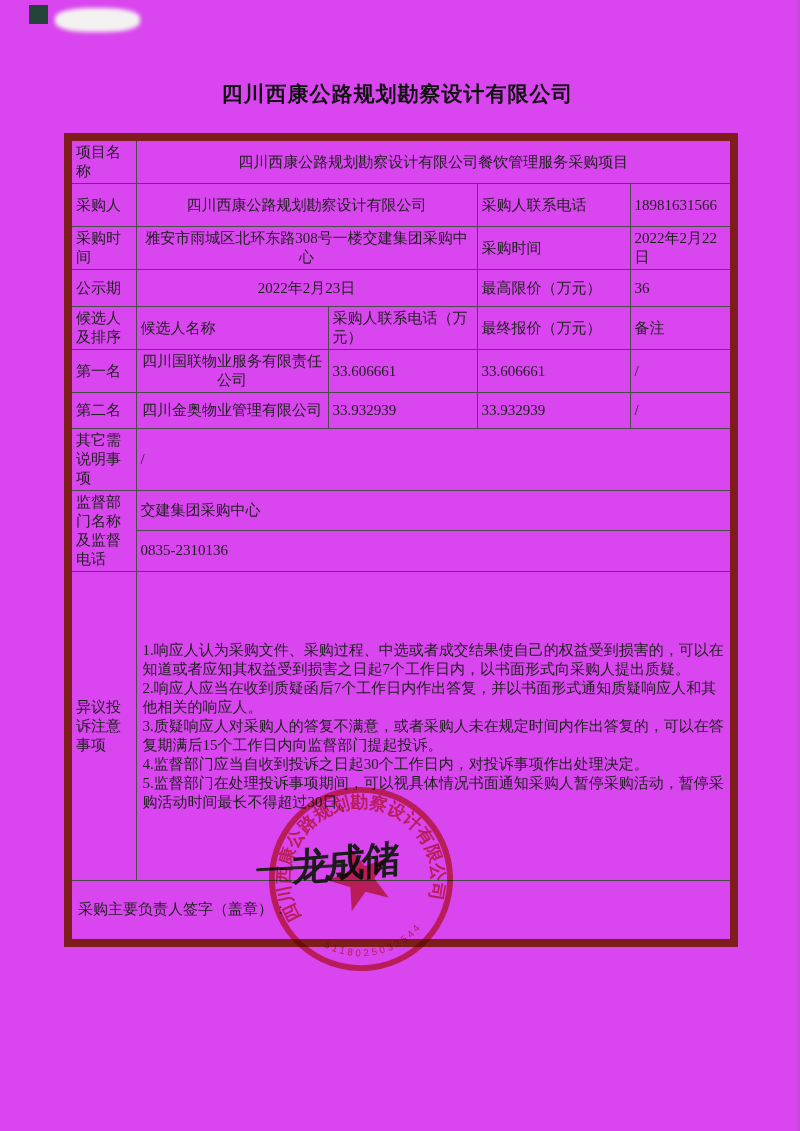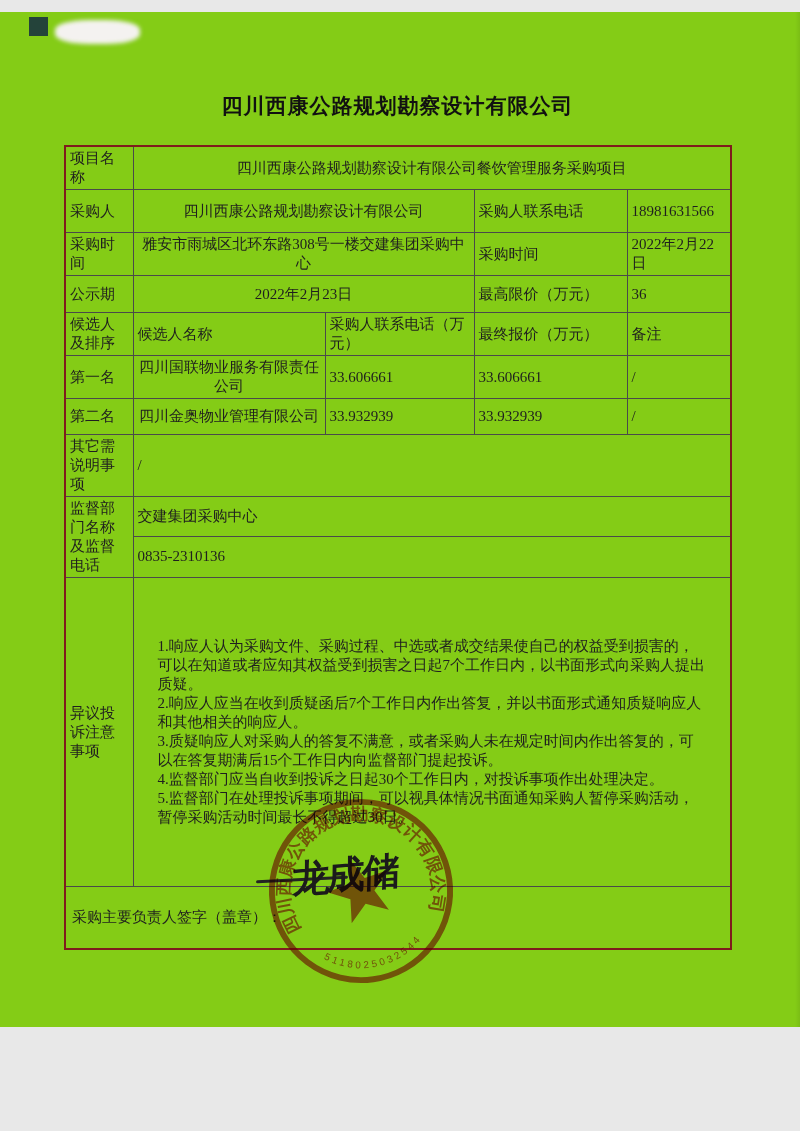--- a/index.html
+++ b/index.html
@@ -1,18 +1,18 @@
 <!DOCTYPE html>
 <html><head>
 <meta charset="utf-8">
 <style>
   html,body{margin:0;padding:0;background:#e8e8e8;}
   #page{
-    position:relative;width:800px;height:1015px;margin:12px auto;
-    background:#84cc16;overflow:hidden;
+    position:relative;width:800px;height:1131px;margin:0 auto;
+    background:#d946ef;overflow:hidden;
     font-family:"Liberation Serif","DejaVu Serif",serif;
     color:#1f1f1f;
   }
   
   .corner-mark{position:absolute;left:29px;top:5px;width:19px;height:19px;background:#24433a;}
   .smudge{position:absolute;left:55px;top:8px;width:85px;height:24px;background:#f4f2f0;border-radius:40%;filter:blur(2px);}
   .edge-shadow{position:absolute;right:0;top:0;width:5px;height:1131px;background:linear-gradient(to right,rgba(0,0,0,0),rgba(0,0,0,0.07));}
 
   
   .title{
@@ -20,27 +20,27 @@
     font-family:"Liberation Sans","DejaVu Sans",sans-serif;
     font-weight:bold;font-size:21px;line-height:27px;color:#111;letter-spacing:1px;
   }
 
   
   table.doc{
     position:absolute;left:64px;top:133px;width:666px;
     border-collapse:collapse;table-layout:fixed;
     font-size:15px;line-height:19px;color:#1f1f1f;
   }
-  table.doc{border:2px solid #7f1d1d;}
+  table.doc{border:8px solid #7f1d1d;}
   table.doc td{border:1px solid #4a4a4a;padding:2px 4px;vertical-align:middle;overflow:hidden;}
   td.lbl{text-align:left;padding-left:5px;padding-right:1px;}
   td.val{text-align:center;padding-left:6px;}
   td.ctr{text-align:left;padding-left:2px;padding-right:2px;}
   td.prewrap{white-space:pre-line;}
-  .complaint-cell{padding:4px 24px !important;}
+  .complaint-cell{padding:4px 6px !important;}
   .complaint-cell p{margin:0;text-align:left;}
   .sig-cell{padding-left:6px !important;}
 
   
   .sig-stroke{position:absolute;left:256px;top:866px;width:92px;height:3px;background:#242424;transform:rotate(-3deg);border-radius:2px;}
   .signature{
     position:absolute;left:292px;top:838px;font-size:38px;font-weight:bold;color:#1b1b1b;
     transform:rotate(-5deg) skewX(-6deg);letter-spacing:-3px;
     font-family:"Liberation Serif","DejaVu Serif",serif;white-space:nowrap;
   }

